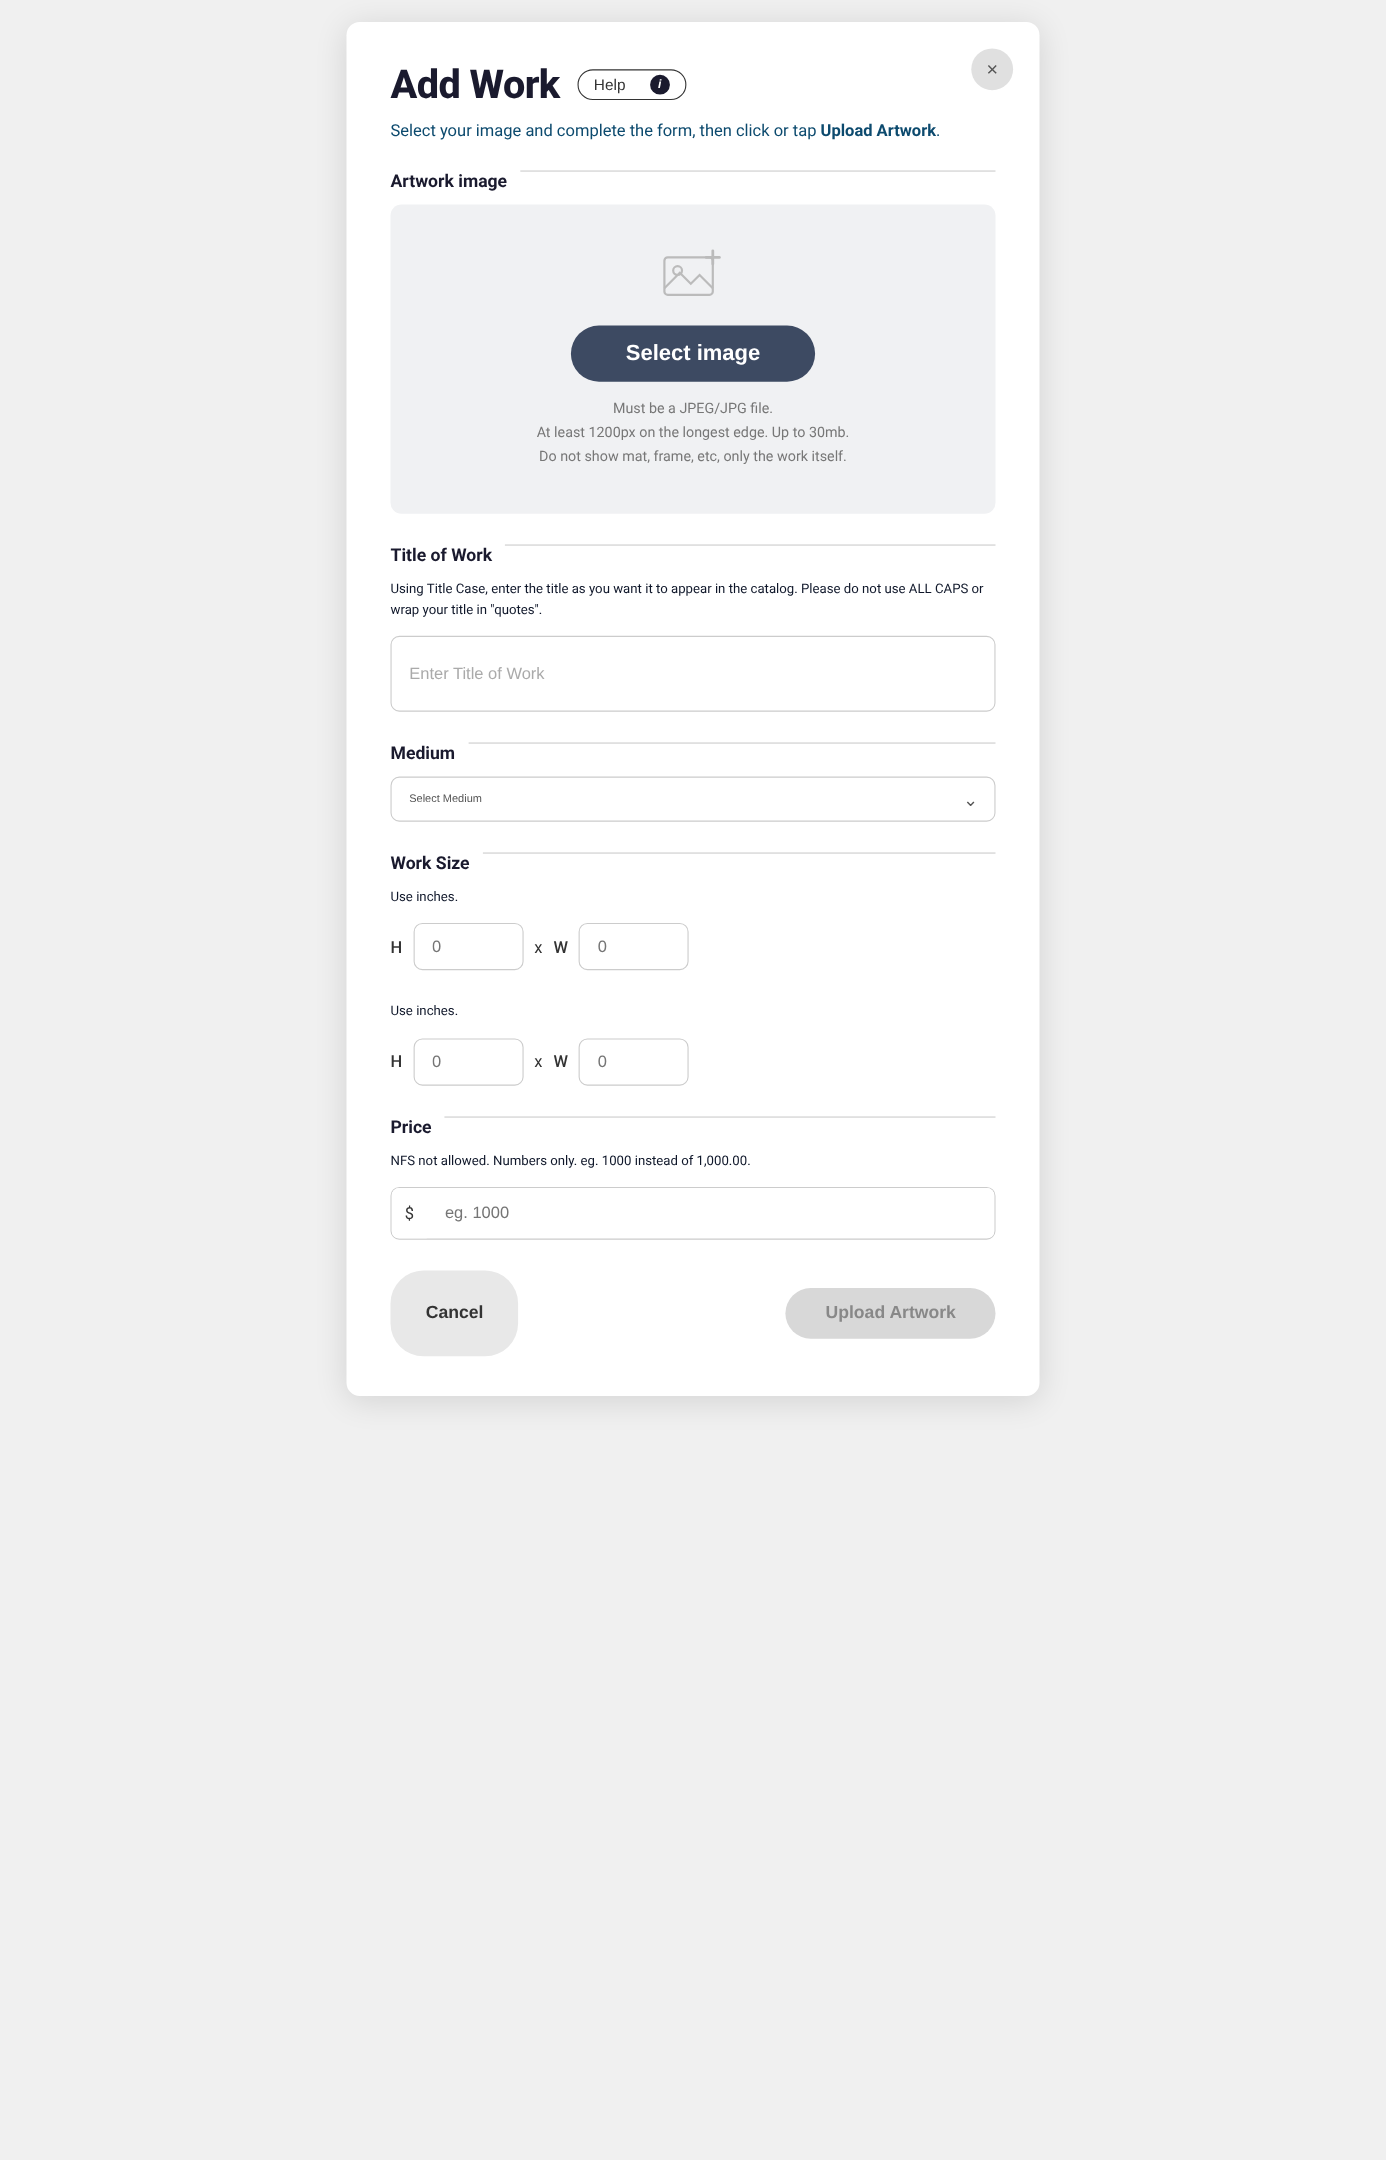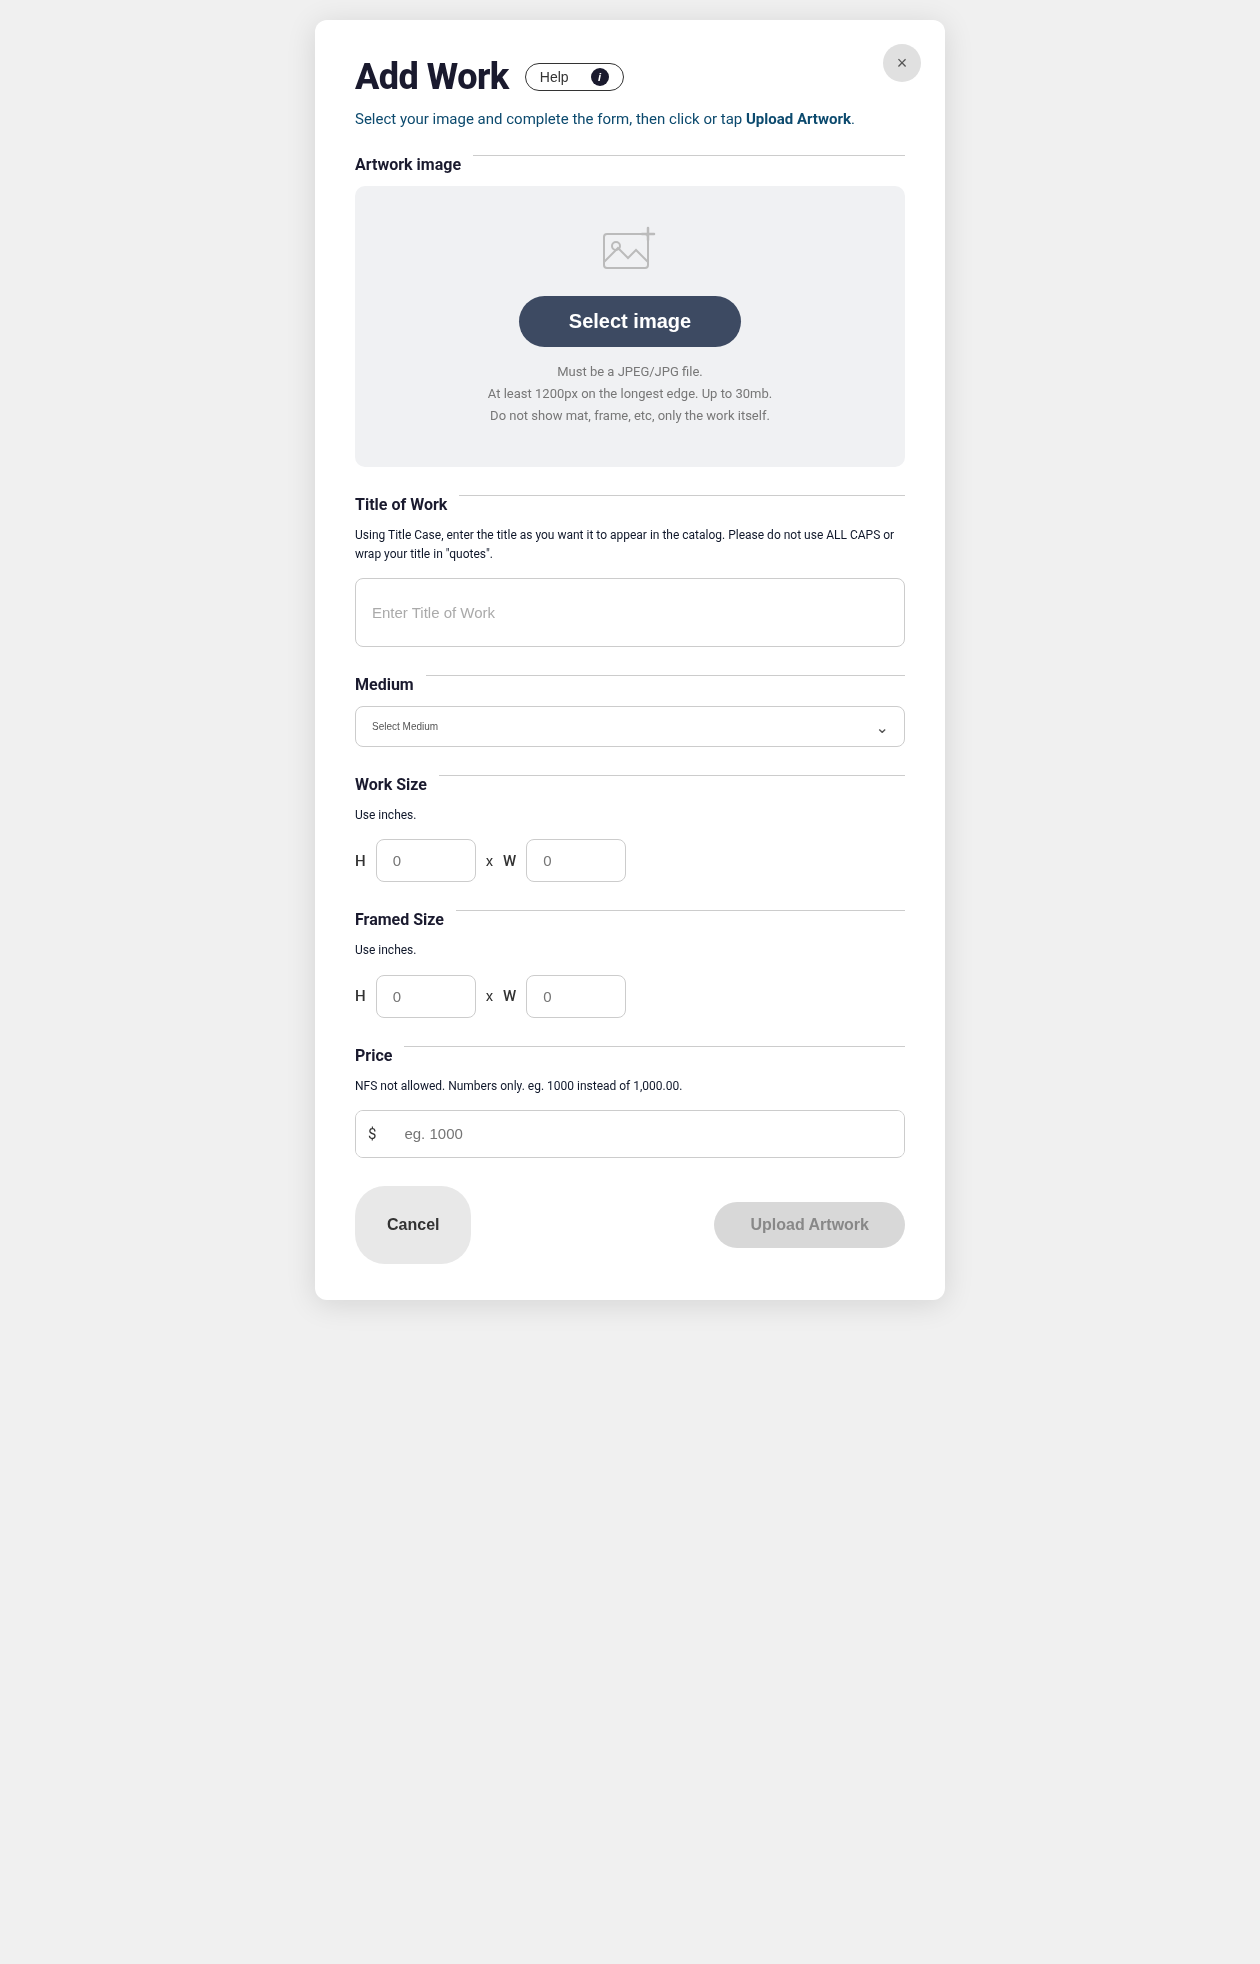--- a/index.html
+++ b/index.html
@@ -378,24 +378,20 @@
     <div class="size-inputs">
       <span class="size-label">H</span>
       <input class="size-input" type="number" placeholder="0" style="">
       <span class="size-x">x</span>
       <span class="size-label">W</span>
       <input class="size-input" type="number" placeholder="0" style="">
     </div>
   </div>
 
   <div class="form-section">
-    <div class="section-label">
-      <span class="section-label-text">Framed Size</span>
-      <div class="section-label-line"></div>
-    </div>
     <p class="section-description">Use inches.</p>
     <div class="size-inputs">
       <span class="size-label">H</span>
       <input class="size-input" type="number" placeholder="0" style="">
       <span class="size-x">x</span>
       <span class="size-label">W</span>
       <input class="size-input" type="number" placeholder="0" style="">
     </div>
   </div>
 

